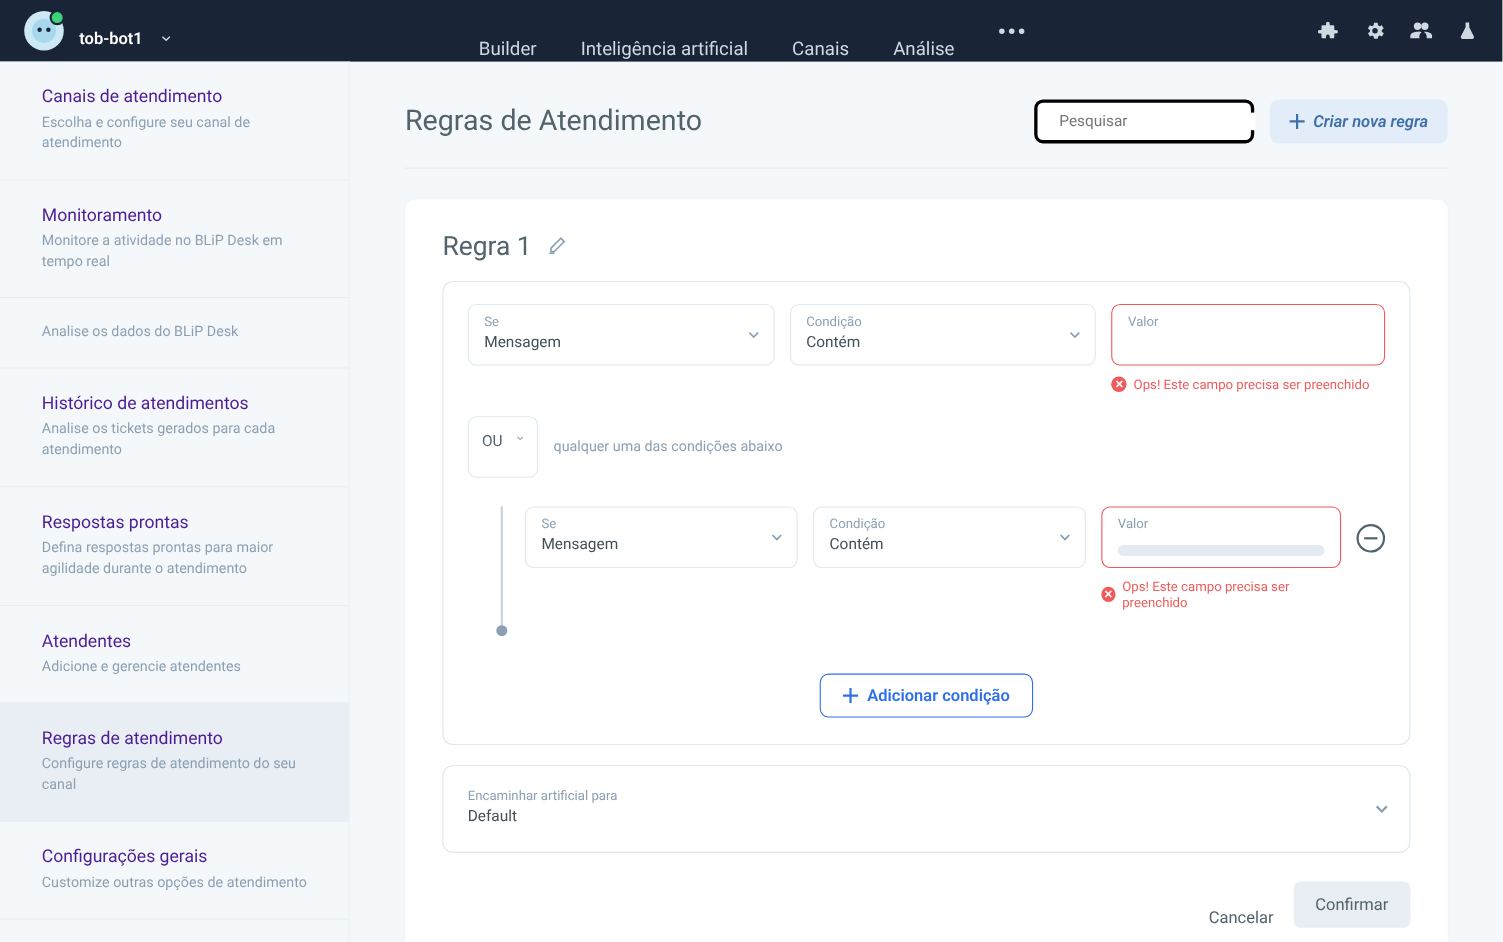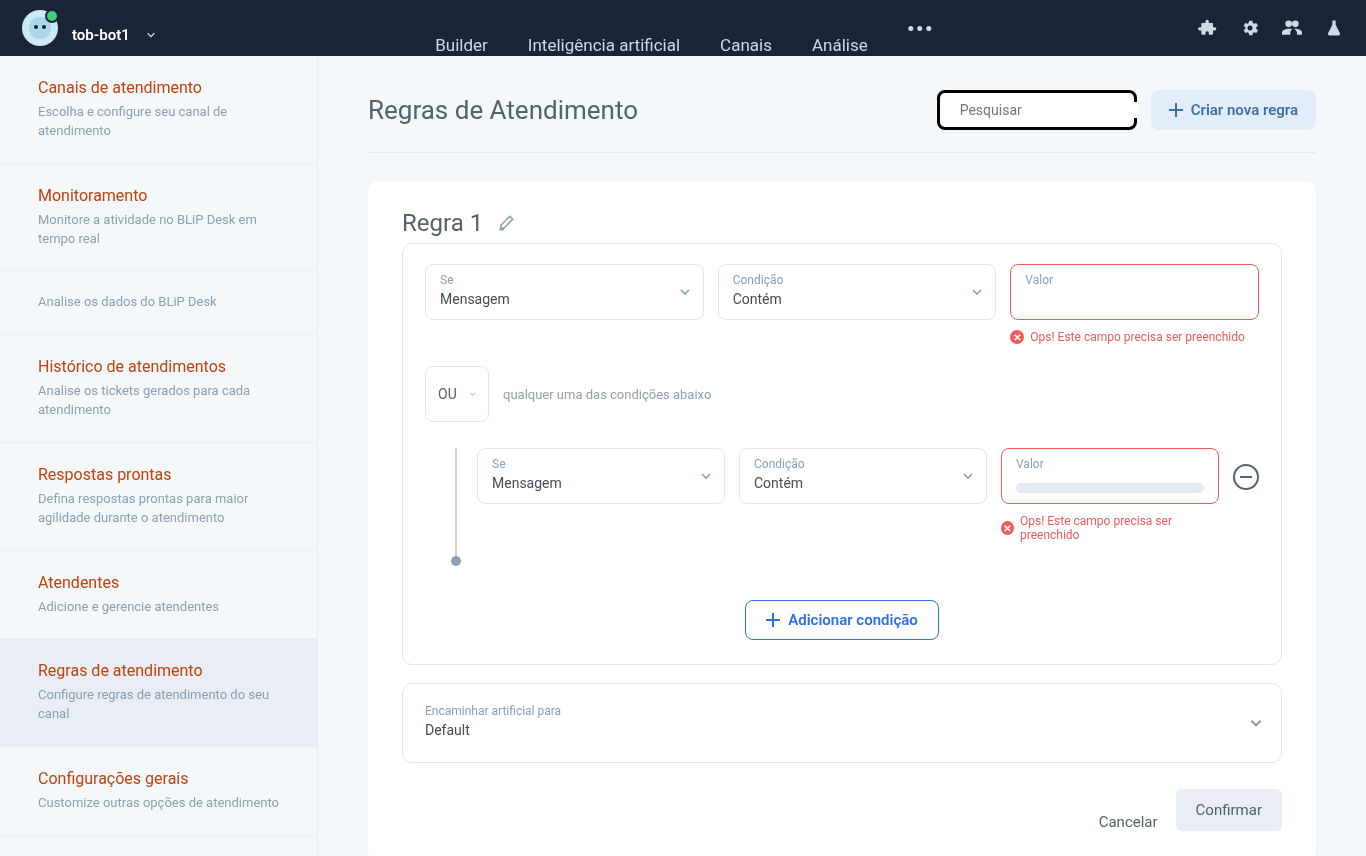--- a/index.html
+++ b/index.html
@@ -20,46 +20,46 @@
   .top-icons{ margin-left:auto; display:flex; gap:22px; color:#cfd8e3; }
   .top-icons svg{ width:20px; height:20px; fill:#cfd8e3; cursor:pointer;}
   .dots{ display:flex; gap:4px; align-items:center;}
   .dots span{ width:5px;height:5px;background:#cfd8e3;border-radius:50%; }
 
   
   .layout{ display:flex; height: calc(856px - 56px); }
   .sidebar{ width:318px; background:#f5f8fa; border-right:1px solid #e8eef3; overflow-y:auto;}
   .sb-item{ padding:22px 26px 22px 38px; border-bottom:1px solid #e8eef3; cursor:pointer;}
   .sb-item.active{ background:#e8eef3;}
-  .sb-item .t{ font-size:16px; color:#c2410c; margin-bottom:6px;}
+  .sb-item .t{ font-size:16px; color:#4c1d95; margin-bottom:6px;}
   .sb-item .d{ font-size:13px; color:#8ca0b3; line-height:1.45;}
 
   .mainwrap{ flex:1; padding:34px 50px; overflow-y:auto; background:#f5f8fa;}
   .page-head{ display:flex; align-items:center; gap:14px; margin-bottom:12px;}
   .page-title{ font-size:26px; color:#52636c; font-weight:400; flex:1;}
 
   .search{ width:200px; height:40px; border:3px solid #000000; border-radius:8px; background:#fff; display:flex; align-items:center; padding:0 12px; gap:8px;}
   .search input{ border:none; outline:none; flex:1; font-size:14px; color:#8ca0b3;}
   .search svg{ width:16px;height:16px; stroke:#8ca0b3; fill:none;}
 
-  .btn-primary-light{ height:40px; padding:0 18px; background:#e3edfa; color:#3f6faa; border-radius:8px; display:flex; align-items:center; gap:8px; font-size:15px; font-weight:600; border:none; cursor:pointer;}
+  .btn-primary-light{ height:40px; padding:0 18px; background:#e3edfa; color:#3f6faa; border-radius:8px; display:flex; align-items:center; gap:8px; font-size:15px; font-weight:600; border:none; cursor:pointer;font-style:italic;}
   .btn-primary-light svg{ width:14px;height:14px; stroke:#3f6faa; stroke-width:2; }
 
   hr.divider{ border:none; border-top:1px solid #e3eaf1; margin:22px 0 28px; }
 
   .card{ background:#fff; border-radius:10px; padding:28px 34px 30px; box-shadow:0 1px 3px rgba(0,0,0,.04);}
-  .rule-head{ display:flex; align-items:center; gap:14px; margin-bottom:6px;}
+  .rule-head{ display:flex; align-items:center; gap:14px; margin-bottom:18px;}
   .rule-title{ font-size:24px; color:#52636c;}
   .pencil{ width:18px;height:18px; stroke:#8ca0b3; cursor:pointer;}
 
   .gray-box{ border:1px solid #dfe8f0; border-radius:10px; padding:20px 22px 24px; background:#fff;}
 
   .row-selects{ display:flex; gap:14px; align-items:flex-start; }
   .sel{ border:1px solid #dfe8f0; border-radius:8px; padding:8px 14px 10px; flex:1; position:relative; cursor:pointer; background:#fff; min-height:56px;}
-  .sel.small{ width:60px; padding:4px 12px; display:flex; align-items:center; gap:12px; justify-content:space-between; font-size:14px; color:#52636c;}
+  .sel.small{ width:60px; padding:14px 12px; display:flex; gap:12px; justify-content:space-between; font-size:14px; color:#52636c;}
   .sel .lbl{ font-size:12px; color:#8ca0b3; margin-bottom:4px;}
   .sel .val{ font-size:14px; color:#415058;}
   .sel .chev{ position:absolute; right:12px; top:50%; transform:translateY(-50%); width:12px;height:12px; }
   .sel.err{ border-color:#f05a5a;}
   .err-msg{ color:#f05a5a; font-size:12px; margin-top:10px; display:flex; align-items:center; gap:6px;}
   .err-ico{ width:14px;height:14px; background:#f05a5a; border-radius:50%; color:#fff; display:inline-flex; align-items:center; justify-content:center; font-size:10px; font-weight:bold;}
 
   .branch{ position:relative; margin-top:22px; }
   .or-row{ display:flex; align-items:center; gap:14px; }
   .or-hint{ font-size:13px; color:#8ca0b3;}

